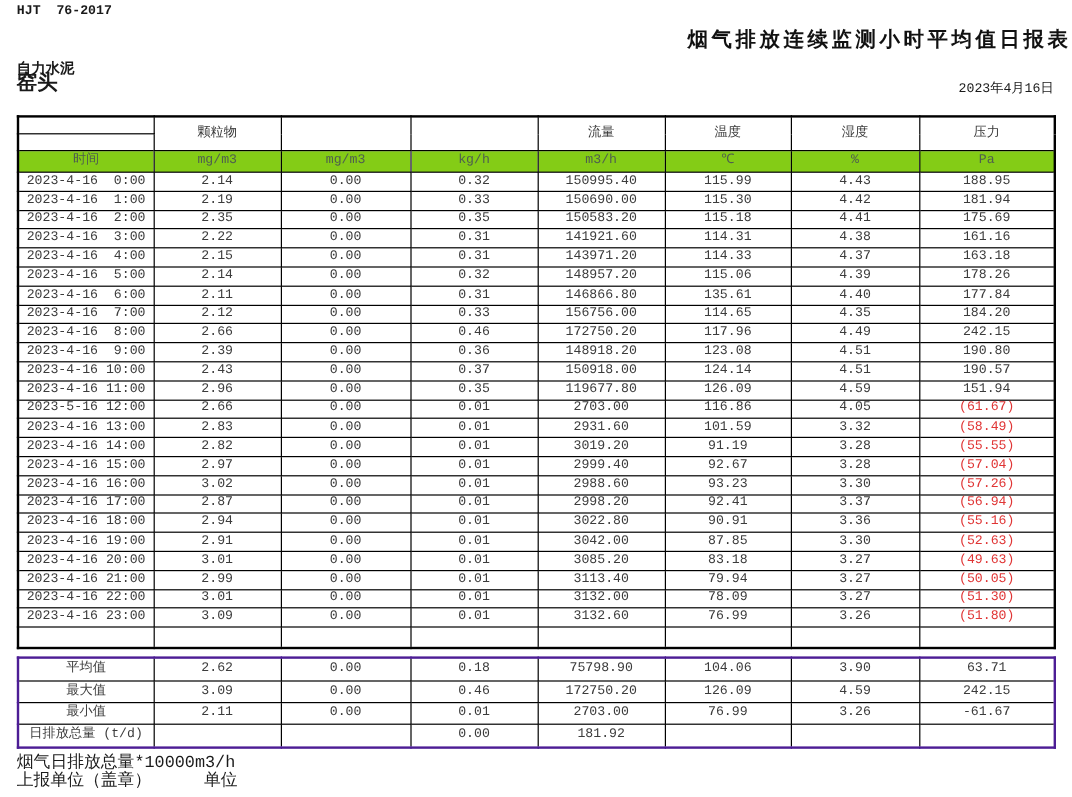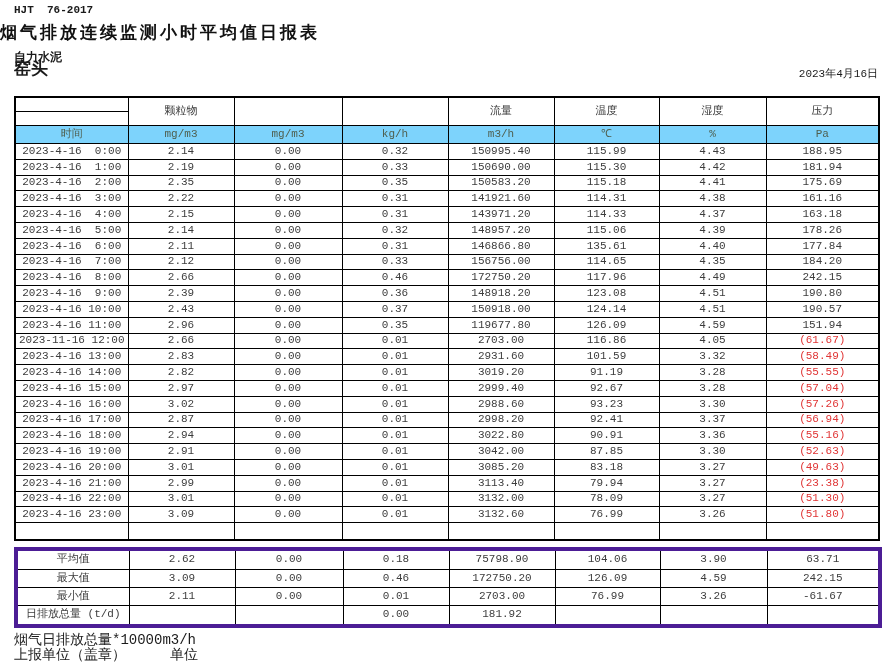--- a/index.html
+++ b/index.html
@@ -3,36 +3,36 @@
 <meta charset="utf-8">
 <style>
   html,body { margin:0; padding:0; background:#fff; }
   .page {
     position:relative; width:893px; height:664px; background:#ffffff;
     font-family:"Liberation Mono","DejaVu Sans Mono",monospace;
     color:#1a1a1a; overflow:hidden;
   }
   .hdr { position:relative; height:96px; }
   .code { position:absolute; left:14px; top:4px; font-size:11px; font-weight:bold; white-space:pre; }
-  .title { position:absolute; left:0; right:0; top:21px; text-align:left;
+  .title { position:absolute; left:0; right:0; top:21px; text-align:right;
            font-size:17px; font-weight:bold; letter-spacing:3px; color:#111; }
   .company { position:absolute; left:14px; top:49px; font-size:12px; font-weight:bold; }
   .station { position:absolute; left:14px; top:57px; font-size:17px; font-weight:bold; }
   .date { position:absolute; right:15px; top:66px; font-size:11px; }
 
   table { border-collapse:collapse; table-layout:fixed; margin-left:14px;border-radius:13px; }
   table.main  { border:2px solid #000; }
-  table.sum   { border:4px solid #4c1d95; margin-top:6px; }
+  table.sum   { border:2px solid #4c1d95; margin-top:6px; }
   td {
     border:1px solid #000; text-align:center; vertical-align:middle;
     padding:0; overflow:hidden; white-space:pre;
     font-size:11px; color:#3c3c3c; line-height:1;
   }
   tr.grp td  { height:13px; color:#3a3a3a; }
-  tr.units td{ height:17px; background:#7dd3fc; color:#4f5f4f; }
+  tr.units td{ height:17px; background:#84cc16; color:#4f5f4f; }
   tbody.data tr td    { height:14.8px; }
   tr.blank td { height:16px; }
   tbody.sumbody tr td { height:17.4px; }
   td.neg { color:#e03535; }
   .foot { margin-left:14px; margin-top:5px; font-size:14px; line-height:15px; }
   .foot .l2 { position:relative; }
   .foot .unit2 { position:absolute; left:156px; top:0; }
 </style>
 </head>
 <body>
@@ -198,21 +198,21 @@
           <td>2023-4-16 11:00</td>
           <td>2.96</td>
           <td>0.00</td>
           <td>0.35</td>
           <td>119677.80</td>
           <td>126.09</td>
           <td>4.59</td>
           <td>151.94</td>
         </tr>
         <tr>
-          <td>2023-11-16 12:00</td>
+          <td>2023-5-16 12:00</td>
           <td>2.66</td>
           <td>0.00</td>
           <td>0.01</td>
           <td>2703.00</td>
           <td>116.86</td>
           <td>4.05</td>
           <td class="neg">(61.67)</td>
         </tr>
         <tr>
           <td>2023-4-16 13:00</td>
@@ -295,21 +295,21 @@
           <td class="neg">(49.63)</td>
         </tr>
         <tr>
           <td>2023-4-16 21:00</td>
           <td>2.99</td>
           <td>0.00</td>
           <td>0.01</td>
           <td>3113.40</td>
           <td>79.94</td>
           <td>3.27</td>
-          <td class="neg">(23.38)</td>
+          <td class="neg">(50.05)</td>
         </tr>
         <tr>
           <td>2023-4-16 22:00</td>
           <td>3.01</td>
           <td>0.00</td>
           <td>0.01</td>
           <td>3132.00</td>
           <td>78.09</td>
           <td>3.27</td>
           <td class="neg">(51.30)</td>

